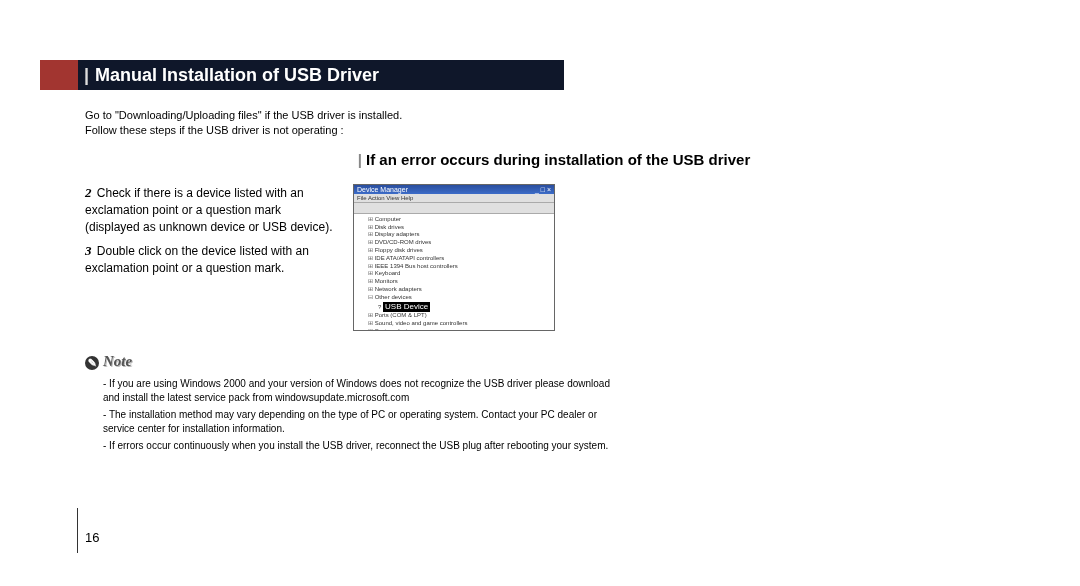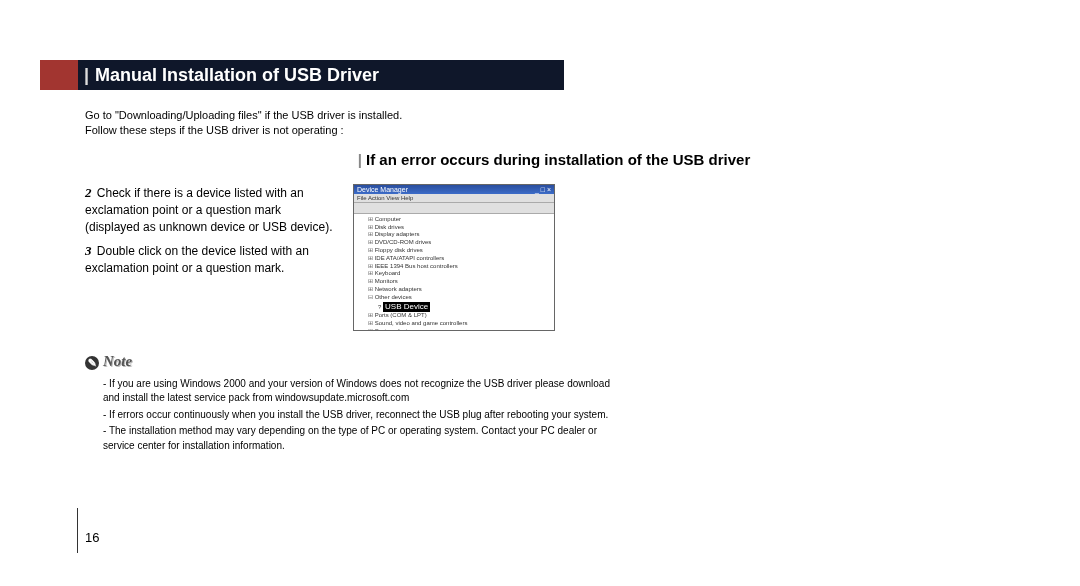--- a/index.html
+++ b/index.html
@@ -240,21 +240,21 @@
         <div class="row indent plus">Sound, video and game controllers</div>
         <div class="row indent plus">System devices</div>
       </div>
     </div>
   </div>
 
   <div class="note-area">
     <div class="note-label">Note</div>
     <div class="note-list">
       <div class="item">- <span>If you are using Windows 2000 and your version of Windows does not recognize the USB driver please download and install the latest service pack from windowsupdate.microsoft.com</span></div>
+      <div class="item">- <span>The installation method may vary depending on the type of PC or operating system. Contact your PC dealer or service center for installation information.</span></div>
       <div class="item">- <span>If errors occur continuously when you install the USB driver, reconnect the USB plug after rebooting your system.</span></div>
-      <div class="item">- <span>The installation method may vary depending on the type of PC or operating system. Contact your PC dealer or service center for installation information.</span></div>
     </div>
   </div>
 
 </div>
 
 <div class="footer-rule"></div>
 <div class="footer">16</div>
 
 </body></html>

